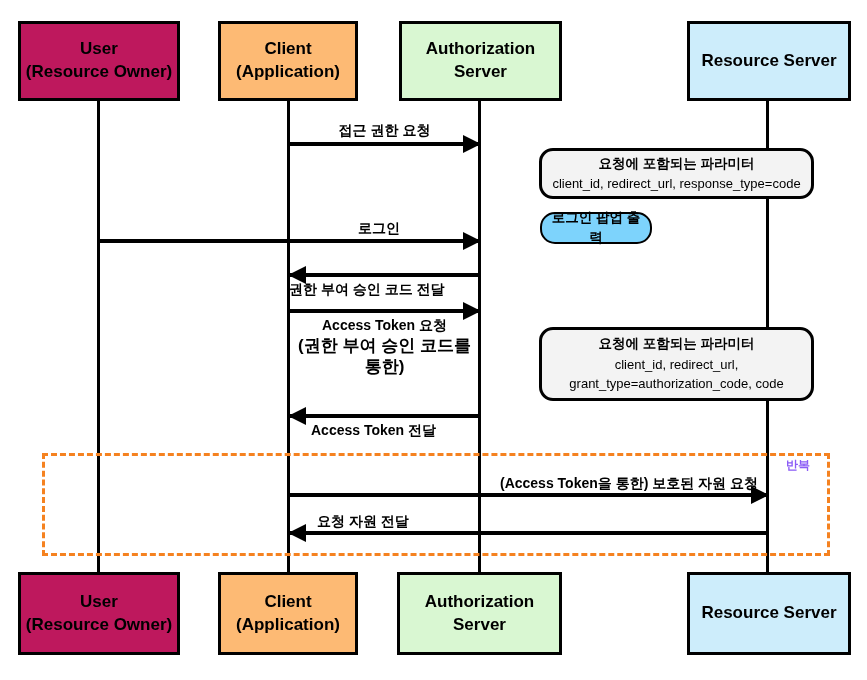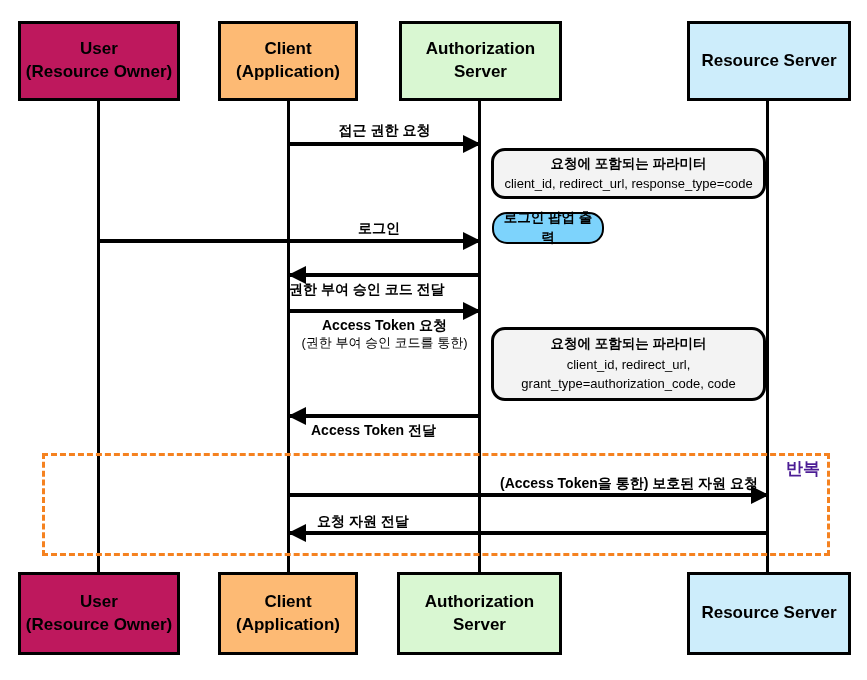--- a/index.html
+++ b/index.html
@@ -21,34 +21,34 @@
   
   .lifeline { position:absolute; width:3px; top:101px; height:472px; background:#000; }
 
   
   .mline { position:absolute; height:4px; background:#000; }
   .head { position:absolute; width:0; height:0; top:-7px; }
   .head.right { right:-1px; border-left:18px solid #000; border-top:9px solid transparent; border-bottom:9px solid transparent; }
   .head.left  { left:-1px;  border-right:18px solid #000; border-top:9px solid transparent; border-bottom:9px solid transparent; }
 
   .mlabel { position:absolute; font-size:14px; font-weight:600; color:#000; line-height:1.25; }
-  .mlabel .sub { font-size:13px; font-weight:400; }
+  .mlabel .sub { font-size:17px; font-weight:700; }
 
   
   .note {
     position:absolute; background:#F3F3F3; border:3px solid #000; border-radius:14px;
     display:flex; flex-direction:column; align-items:center; justify-content:center;
-    font-size:13px; color:#000; line-height:1.5; text-align:center; padding:2px 4px;
+    font-size:13px; color:#000; line-height:1.5; text-align:center; padding:2px 4px;margin-left:48px;
   }
   .note .title { font-weight:600; font-size:13.5px; }
   .note.plain { background:#7dd3fc; border-width:2.5px; border-radius:15px; }
 
   
   .loopbox { position:absolute; border:3px dashed #F58220; background:transparent; }
-  .looplabel { position:absolute; color:#4c1d95; font-weight:700; font-size:17px; }
+  .looplabel { position:absolute; color:#8b5cf6; font-weight:700; font-size:12px; }
 </style>
 </head>
 <body>
 
 <div class="canvas">
 
   <div class="lifeline" style="left:97px;"></div>
   <div class="lifeline" style="left:287px;"></div>
   <div class="lifeline" style="left:478px;"></div>
   <div class="lifeline" style="left:766px;"></div>

